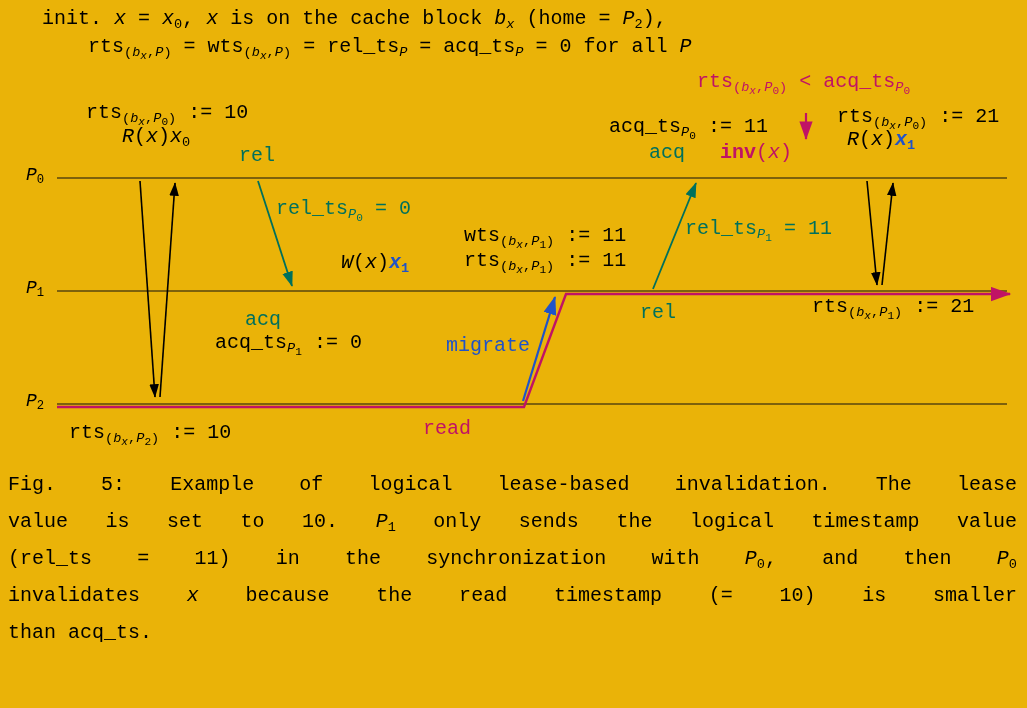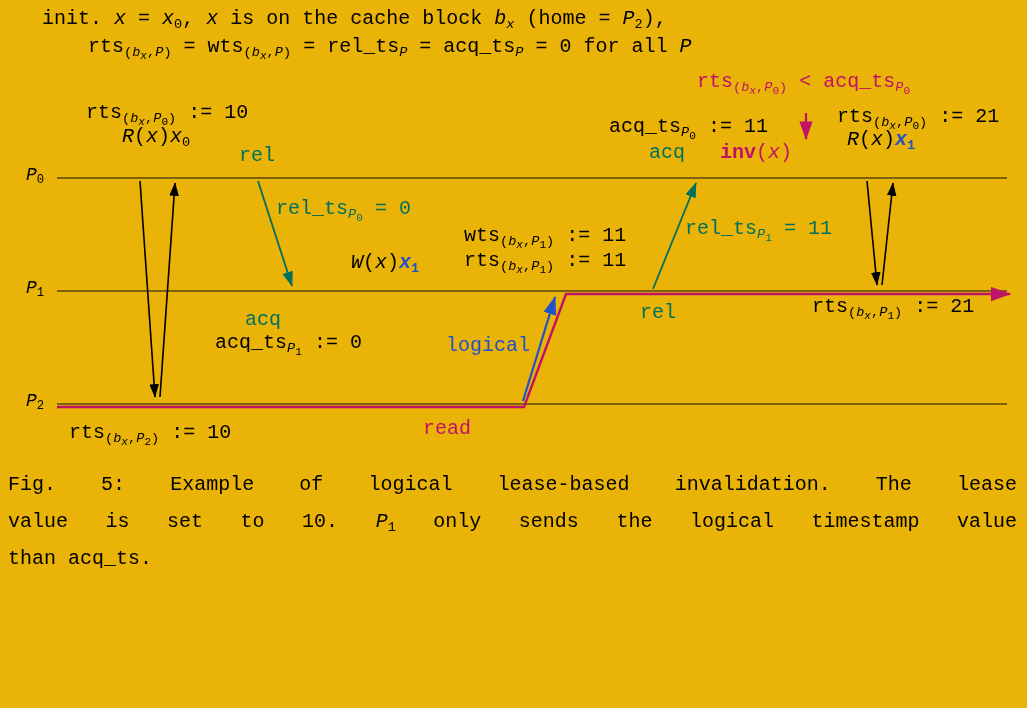--- a/index.html
+++ b/index.html
@@ -76,42 +76,44 @@
   <div class="lbl proc" style="left:26px;top:391px"><i>P</i><sub>2</sub></div>
 
   <div class="lbl" style="left:86px;top:102px">rts<sub>(<i>b</i><sub><i>x</i></sub>,<i>P</i><sub>0</sub>)</sub> := 10</div>
   <div class="lbl" style="left:122px;top:126px"><i>R</i>(<i>x</i>)<i>x</i><sub>0</sub></div>
 
   <div class="lbl teal" style="left:239px;top:145px">rel</div>
   <div class="lbl teal" style="left:276px;top:198px">rel_ts<sub><i>P</i><sub>0</sub></sub> = 0</div>
   <div class="lbl teal" style="left:245px;top:309px">acq</div>
   <div class="lbl" style="left:215px;top:332px">acq_ts<sub><i>P</i><sub>1</sub></sub> := 0</div>
 
-  <div class="lbl" style="left:351px;top:252px">
+  <div class="lbl" style="left:341px;top:252px">
     <span><i>W</i>(<i>x</i>)</span><span class="val-blue"><i>x</i><sub>1</sub></span>
   </div>
   <div class="lbl" style="left:464px;top:225px">wts<sub>(<i>b</i><sub><i>x</i></sub>,<i>P</i><sub>1</sub>)</sub> := 11</div>
   <div class="lbl" style="left:464px;top:250px">rts<sub>(<i>b</i><sub><i>x</i></sub>,<i>P</i><sub>1</sub>)</sub> := 11</div>
 
-  <div class="lbl blue" style="left:446px;top:335px">logical</div>
+  <div class="lbl blue" style="left:446px;top:335px">migrate</div>
   <div class="lbl crimson" style="left:423px;top:418px">read</div>
   <div class="lbl" style="left:69px;top:422px">rts<sub>(<i>b</i><sub><i>x</i></sub>,<i>P</i><sub>2</sub>)</sub> := 10</div>
 
   <div class="lbl teal" style="left:640px;top:302px">rel</div>
   <div class="lbl teal" style="left:685px;top:218px">rel_ts<sub><i>P</i><sub>1</sub></sub> = 11</div>
   <div class="lbl" style="left:609px;top:116px">acq_ts<sub><i>P</i><sub>0</sub></sub> := 11</div>
   <div class="lbl teal" style="left:649px;top:142px">acq</div>
   <div class="lbl crimson" style="left:720px;top:142px"><b>inv</b>(<i>x</i>)</div>
   <div class="lbl crimson" style="left:697px;top:71px">rts<sub>(<i>b</i><sub><i>x</i></sub>,<i>P</i><sub>0</sub>)</sub> &lt; acq_ts<sub><i>P</i><sub>0</sub></sub></div>
 
   <div class="lbl" style="left:837px;top:106px">rts<sub>(<i>b</i><sub><i>x</i></sub>,<i>P</i><sub>0</sub>)</sub> := 21</div>
   <div class="lbl" style="left:847px;top:129px">
     <span><i>R</i>(<i>x</i>)</span><span class="val-blue"><i>x</i><sub>1</sub></span>
   </div>
   <div class="lbl" style="left:812px;top:296px">rts<sub>(<i>b</i><sub><i>x</i></sub>,<i>P</i><sub>1</sub>)</sub> := 21</div>
 
   <div class="caption">
     <div class="jline">Fig. 5: Example of logical lease-based invalidation. The lease</div>
     <div class="jline">value is set to 10. <i>P</i><sub>1</sub> only sends the logical timestamp value</div>
+    <div class="jline">(rel_ts = 11) in the synchronization with <i>P</i><sub>0</sub>, and then <i>P</i><sub>0</sub></div>
+    <div class="jline">invalidates <i>x</i> because the read timestamp (= 10) is smaller</div>
     <div>than acq_ts.</div>
   </div>
 
 </div>
 
 </body></html>

